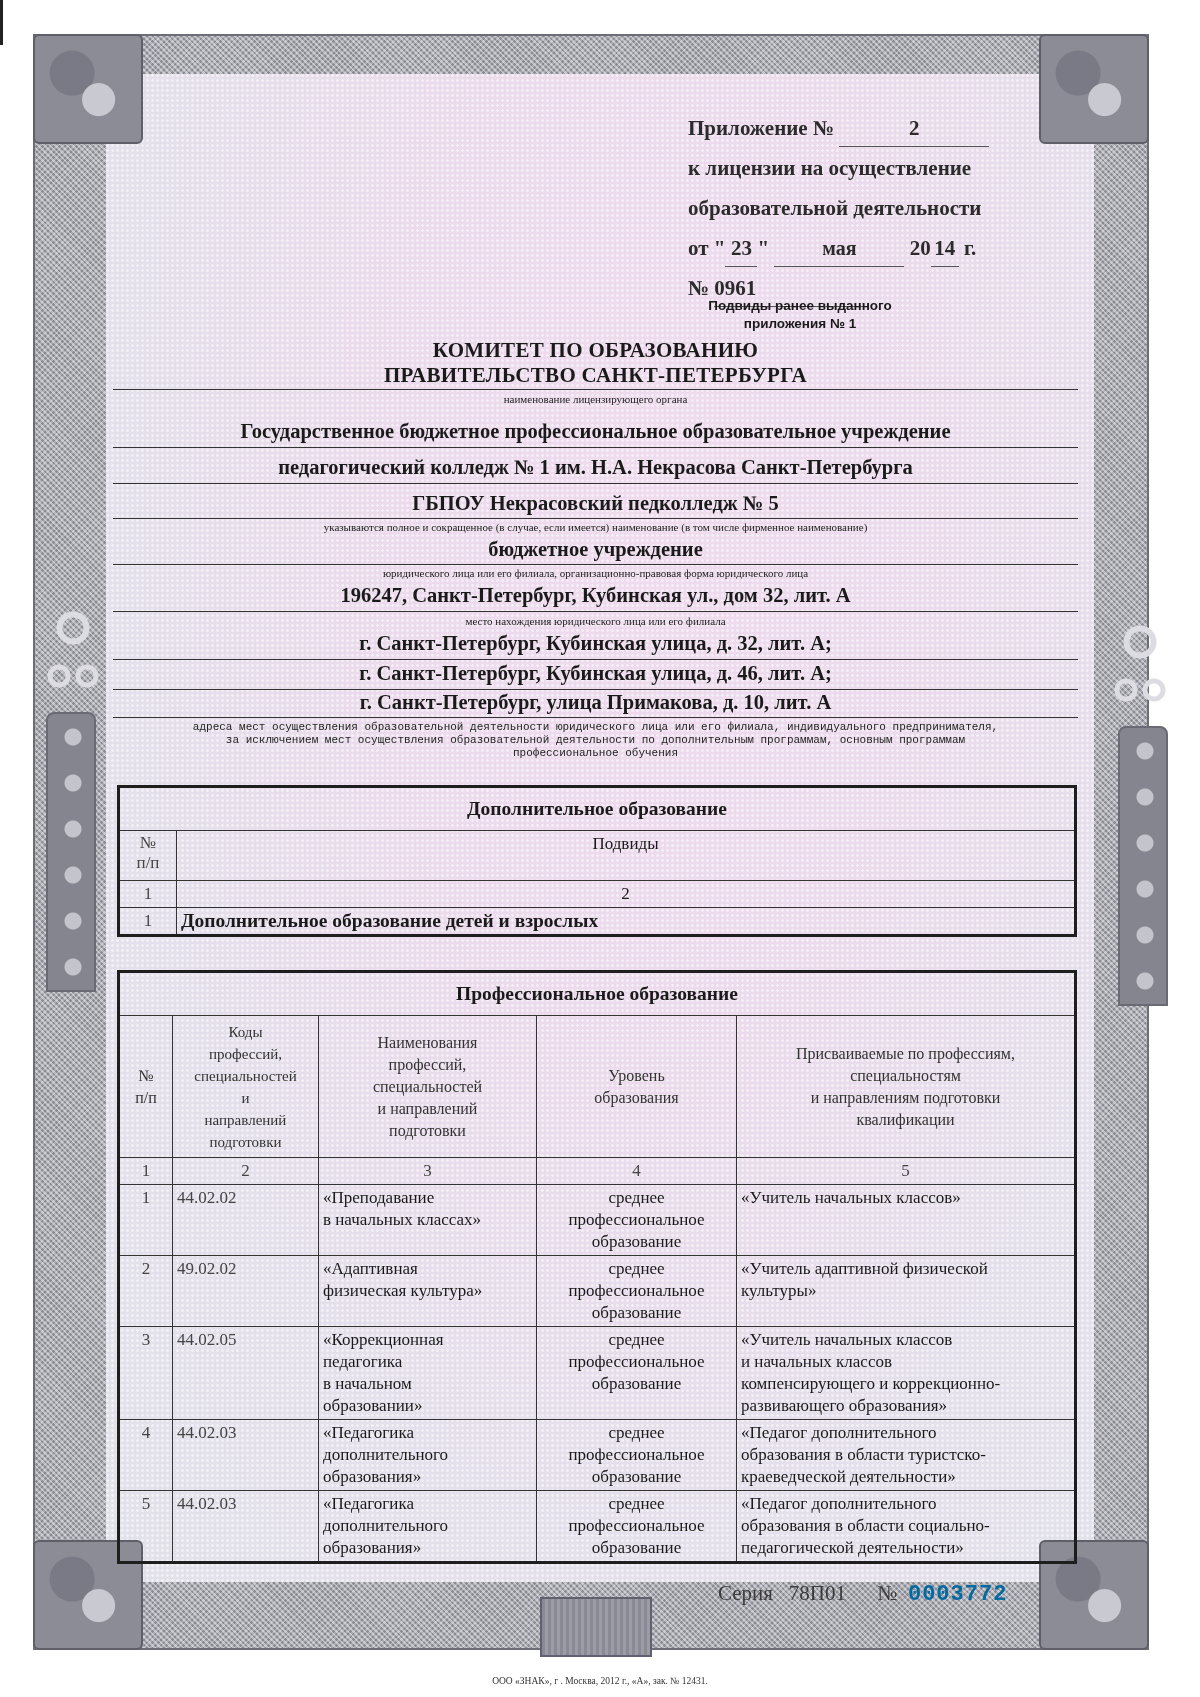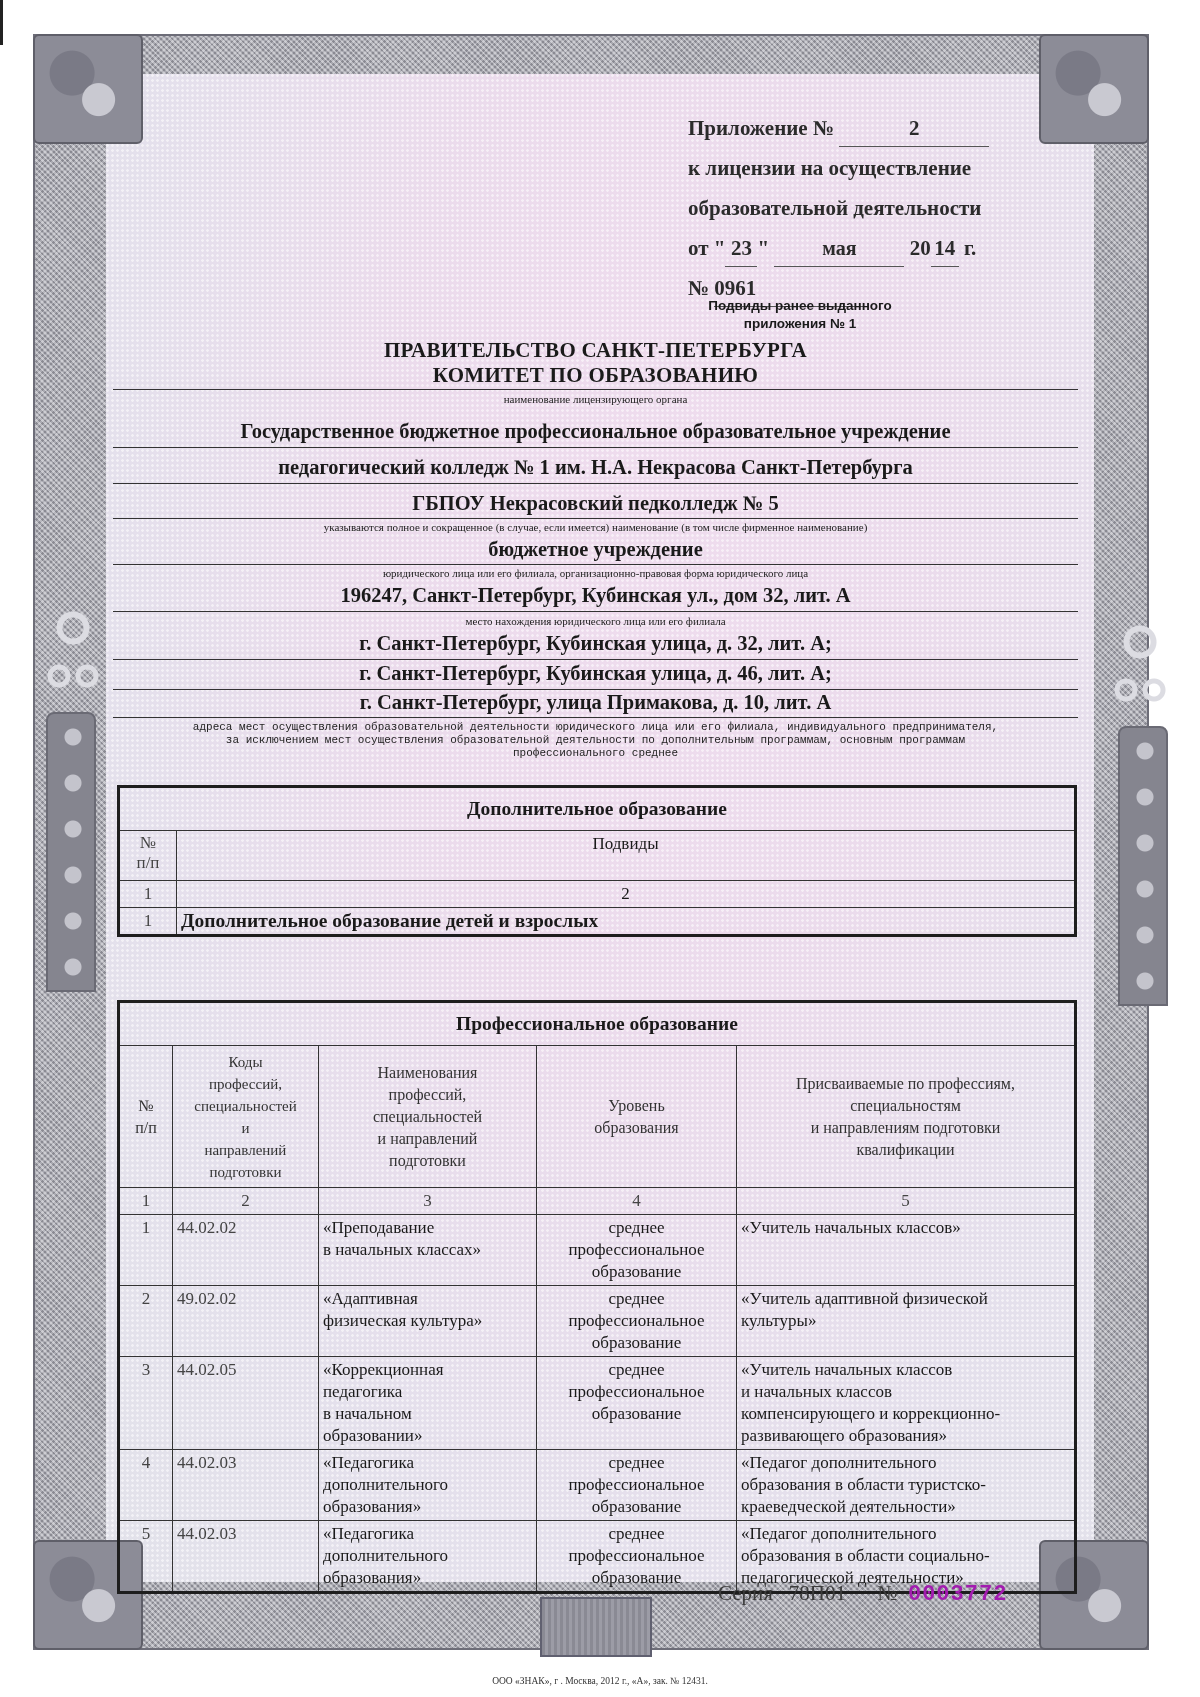--- a/index.html
+++ b/index.html
@@ -72,29 +72,29 @@
   .center-block { position: absolute; left: 113px; width: 965px; text-align: center; }
   .auth-title { top: 338px; font-weight: bold; font-size: 21px; line-height: 25px; letter-spacing: 0.3px; }
   .line { position: absolute; left: 113px; width: 965px; height: 0; border-top: 1.5px solid #333; }
   .caption { font-size: 11px; color: #222; line-height: 13px; }
   .bold-line { font-weight: bold; font-size: 20.5px; }
 
   
   table.doc { position: absolute; border-collapse: collapse; font-size: 17px; }
   table.doc td { border: 1px solid #333; vertical-align: top; padding: 2px 4px; line-height: 22px; }
   .t1 { left: 117px; top: 785px; width: 960px; border: 3px solid #1e1e1e; }
-  .t2 { left: 117px; top: 1000px; width: 960px; border: 3px solid #1e1e1e; }
+  .t2 { left: 117px; top: 970px; width: 960px; border: 3px solid #1e1e1e; }
   .tcap { text-align: center; font-weight: bold; font-size: 19.5px; padding: 10px 0 !important; }
   .c { text-align: center; }
   .num { text-align: center; color: #444; }
   .head { text-align: center; font-size: 16px; line-height: 22px; vertical-align: middle !important; color: #333; }
   .code { color: #444; }
 
   .series { position: absolute; left: 718px; top: 1581px; font-size: 21px; color: #3b3b3b; white-space: nowrap; }
-  .series .serial { font-family: "Liberation Mono", "DejaVu Sans Mono", monospace; font-weight: bold; font-size: 22px; color: #a21caf; letter-spacing: 1px; }
+  .series .serial { font-family: "Liberation Mono", "DejaVu Sans Mono", monospace; font-weight: bold; font-size: 22px; color: #0369a1; letter-spacing: 1px; }
   .printer { position: absolute; left: 0; width: 1200px; top: 1676px; text-align: center; font-size: 9.5px; color: #333; }
 </style>
 </head>
 <body>
 
 <div class="left-edge"></div>
 
 <div class="frame"></div>
 <div class="paper"></div>
 <div class="corner tl"></div>
@@ -124,22 +124,22 @@
     <span>№</span>
     <span class="fill hand" style="width:150px; text-align:left;">0961</span>
   </div>
 </div>
 <div class="replaced">
   <div>Подвиды ранее выданного</div>
   <div>приложения № 1</div>
 </div>
 
 <div class="center-block auth-title">
+  <div>КОМИТЕТ ПО ОБРАЗОВАНИЮ</div>
   <div>ПРАВИТЕЛЬСТВО САНКТ-ПЕТЕРБУРГА</div>
-  <div>КОМИТЕТ ПО ОБРАЗОВАНИЮ</div>
 </div>
 <div class="line" style="top:389px;"></div>
 <div class="center-block caption" style="top:393px;">наименование лицензирующего органа</div>
 
 <div class="center-block bold-line" style="top:420px;">Государственное бюджетное профессиональное образовательное учреждение</div>
 <div class="line" style="top:447px;"></div>
 <div class="center-block bold-line" style="top:456px;">педагогический колледж № 1 им. Н.А. Некрасова Санкт-Петербурга</div>
 <div class="line" style="top:483px;"></div>
 <div class="center-block bold-line" style="top:492px;">ГБПОУ Некрасовский педколледж № 5</div>
 <div class="line" style="top:518px;"></div>
@@ -155,21 +155,21 @@
 
 <div class="center-block bold-line" style="top:632px;">г. Санкт-Петербург, Кубинская улица, д. 32, лит. А;</div>
 <div class="line" style="top:659px;"></div>
 <div class="center-block bold-line" style="top:662px;">г. Санкт-Петербург, Кубинская улица, д. 46, лит. А;</div>
 <div class="line" style="top:689px;"></div>
 <div class="center-block bold-line" style="top:691px;">г. Санкт-Петербург, улица Примакова, д. 10, лит. А</div>
 <div class="line" style="top:717px;"></div>
 <div class="center-block caption" style="top:721px;font-family:Liberation Mono, monospace;">
   <div>адреса мест осуществления образовательной деятельности  юридического лица или его филиала, индивидуального предпринимателя,</div>
   <div>за исключением мест осуществления образовательной деятельности по дополнительным программам, основным программам</div>
-  <div>профессионального среднее</div>
+  <div>профессиональное обучения</div>
 </div>
 
 <table class="doc t1">
   <tbody>
       <tr>
     <td colspan="2" class="tcap">Дополнительное образование</td>
   </tr>
   <tr style="height:50px;">
     <td class="num" style="width:58px; white-space:pre-line; line-height:20px;">№
 п/п</td>

